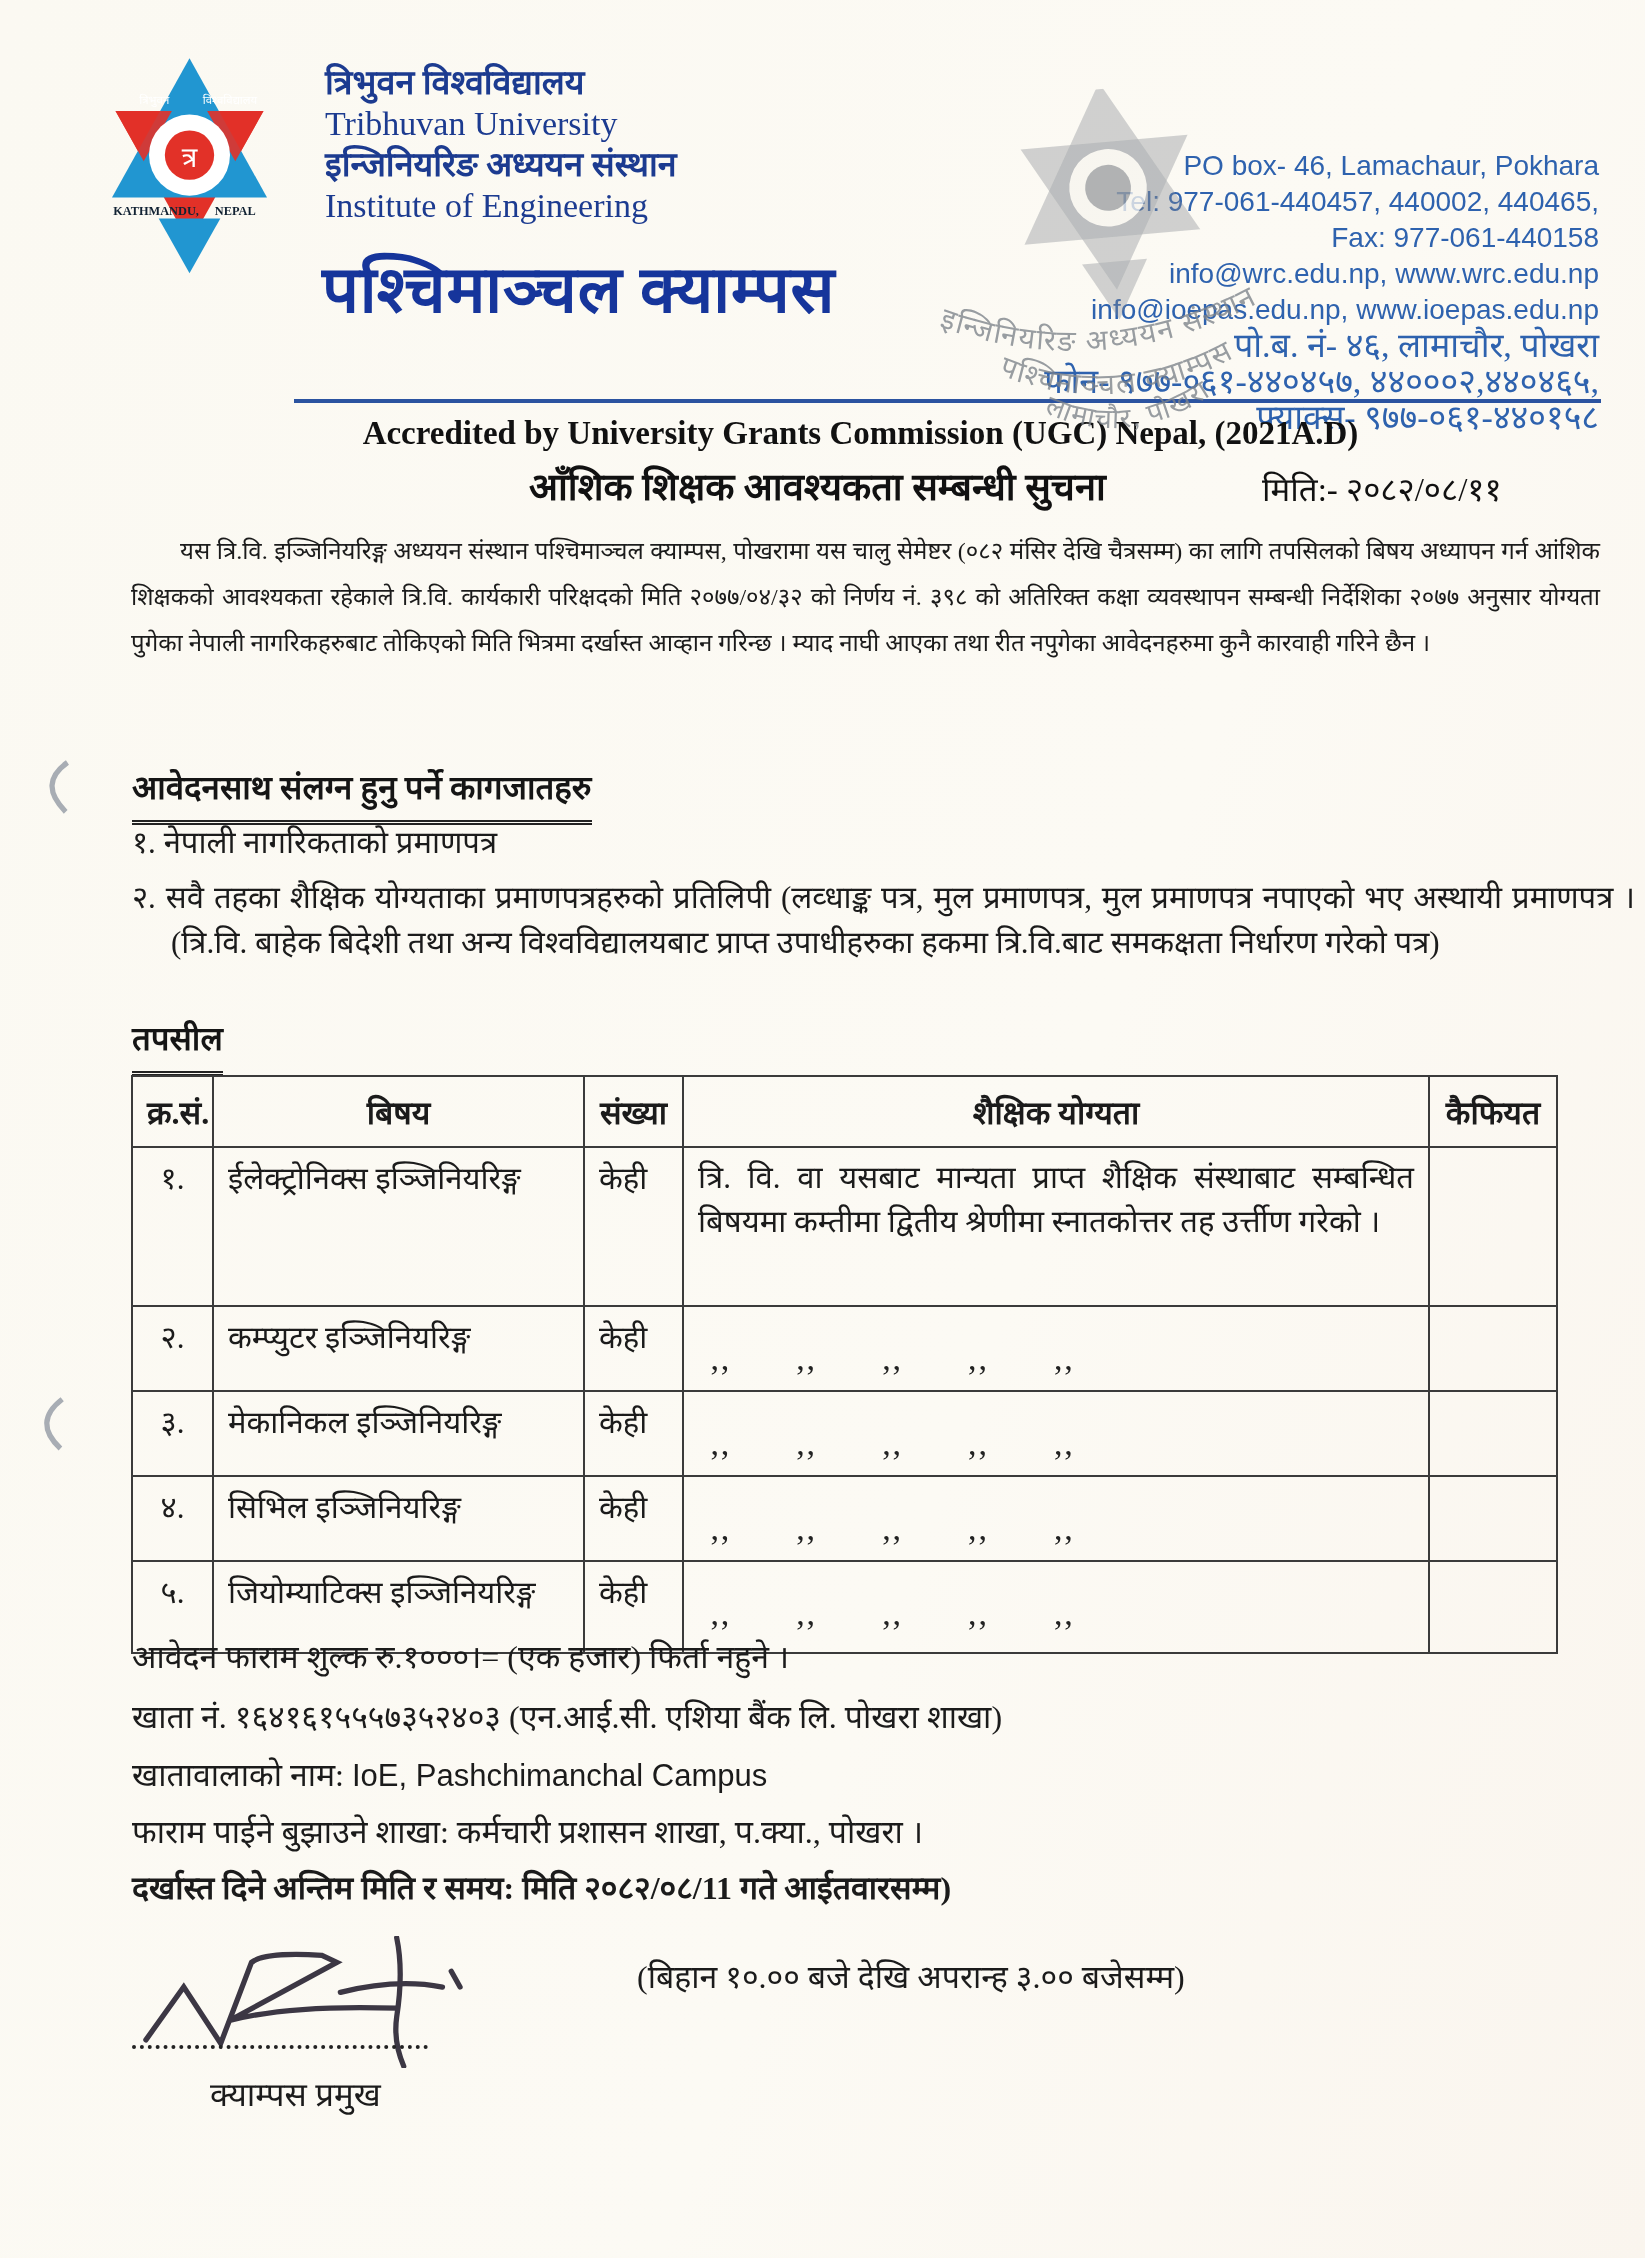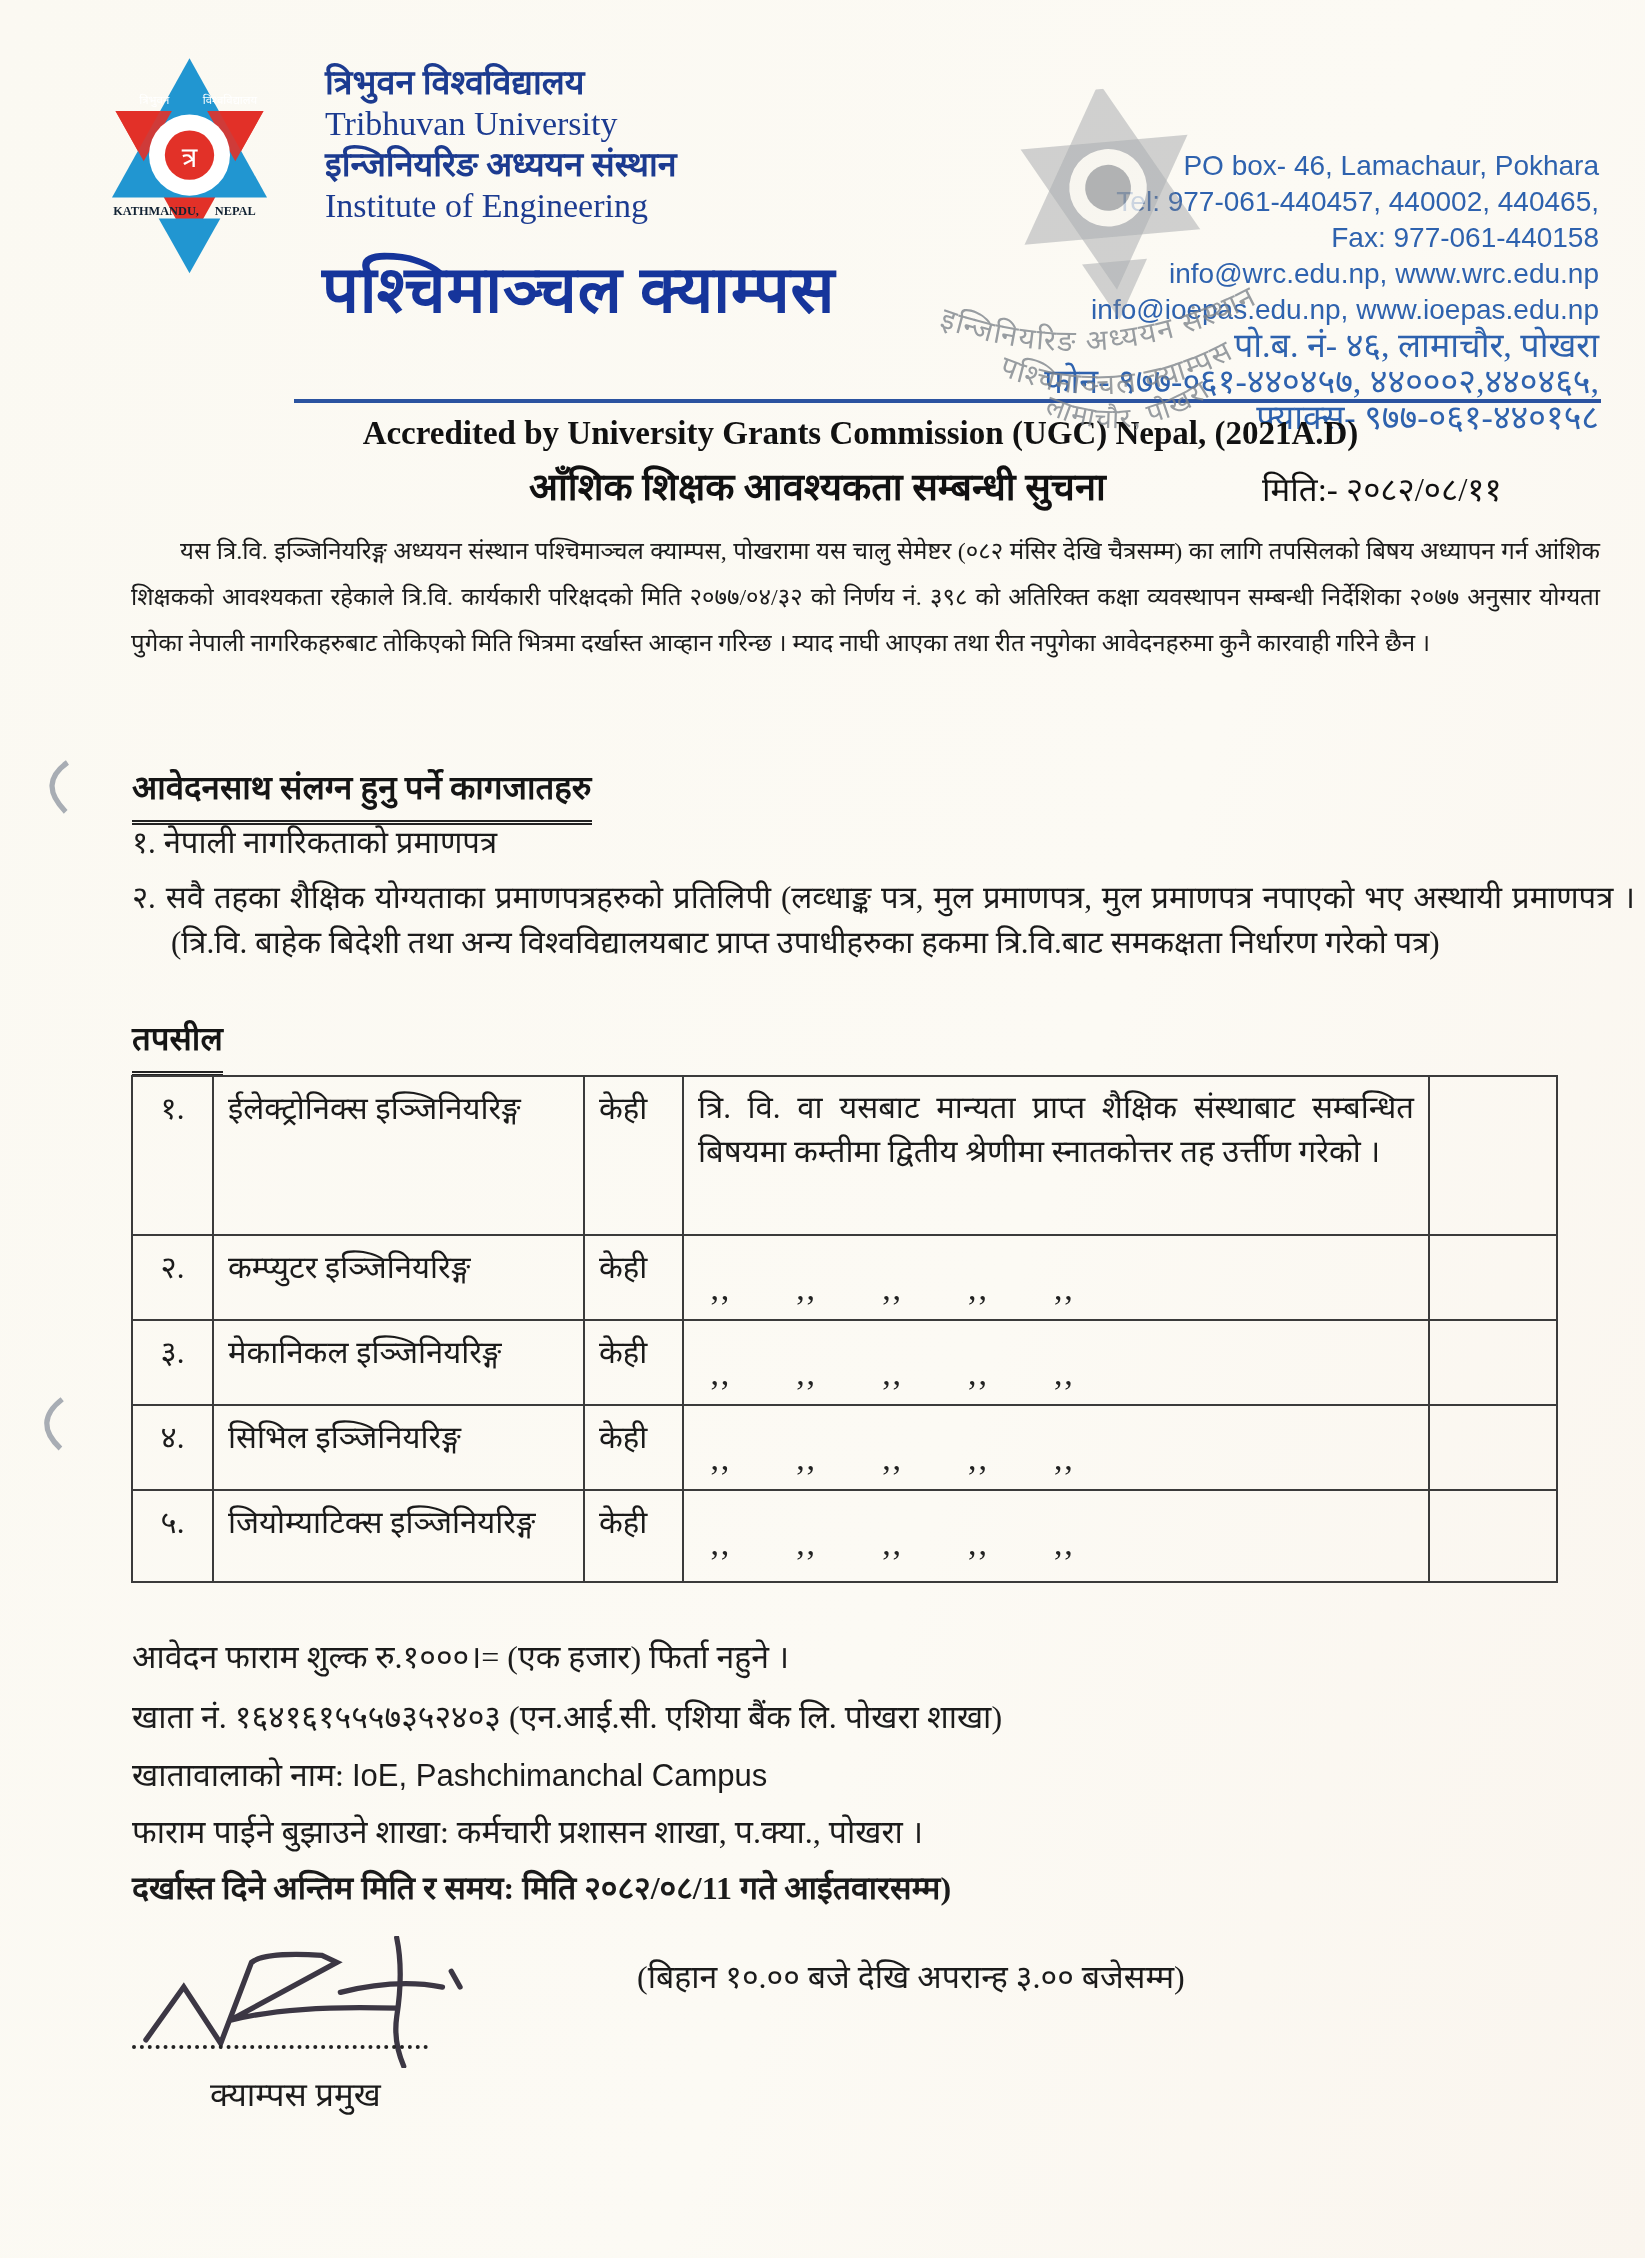--- a/index.html
+++ b/index.html
@@ -155,20 +155,27 @@
   <div class="abs" style="left:131px;top:1075px;">
     <table class="spec">
       <colgroup>
         <col style="width:81px">
           <col style="width:371px">
           <col style="width:99px">
           <col style="width:746px">
           <col style="width:128px">
       </colgroup>
       <tbody>
+          <tr>
+        <th>क्र.सं.</th>
+        <th>बिषय</th>
+        <th>संख्या</th>
+        <th>शैक्षिक योग्यता</th>
+        <th>कैफियत</th>
+      </tr>
       <tr style="height:159px;">
         <td class="sn">१.</td>
         <td>ईलेक्ट्रोनिक्स इञ्जिनियरिङ्ग</td>
         <td>केही</td>
         <td class="qual">त्रि. वि. वा यसबाट मान्यता प्राप्त शैक्षिक संस्थाबाट सम्बन्धित बिषयमा कम्तीमा द्वितीय श्रेणीमा स्नातकोत्तर तह उर्त्तीण गरेको ।</td>
         <td></td>
       </tr>
       <tr style="height:85px;">
         <td class="sn">२.</td>
         <td>कम्प्युटर इञ्जिनियरिङ्ग</td>

